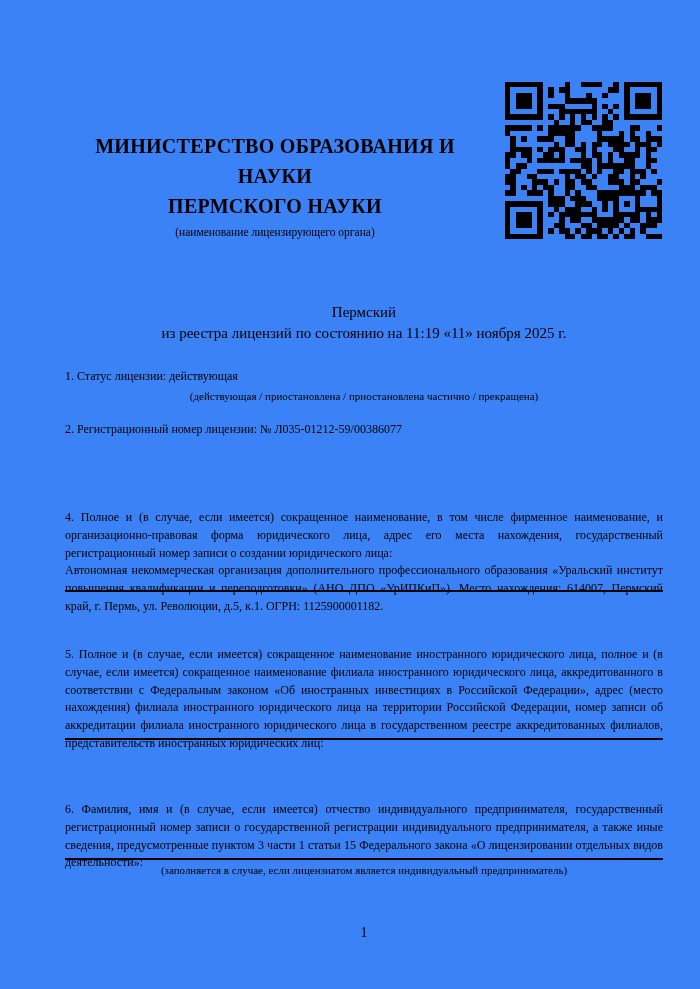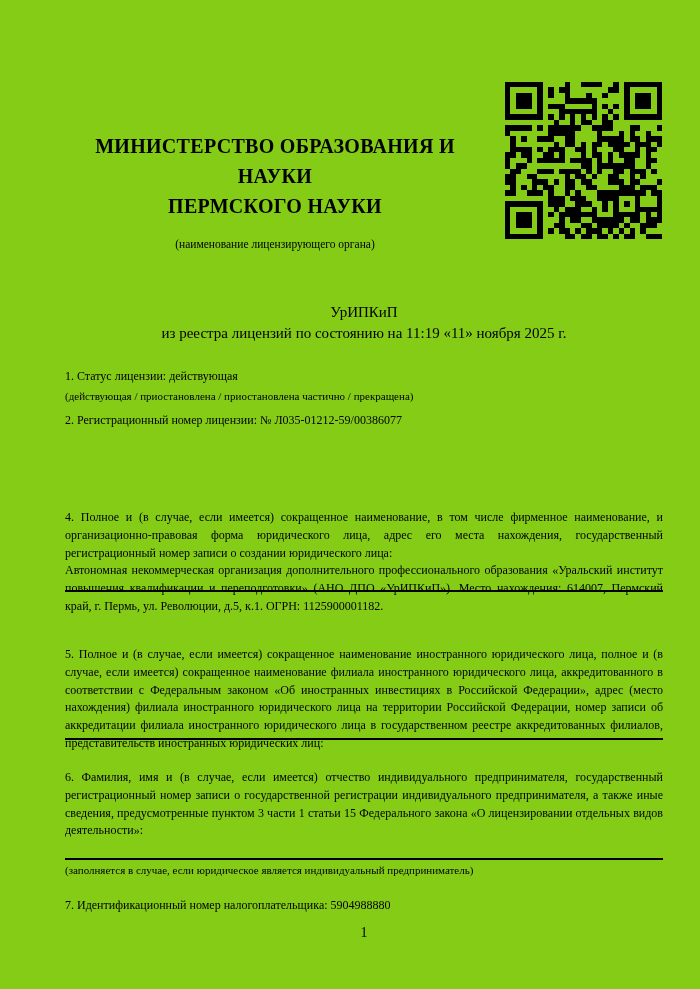--- a/index.html
+++ b/index.html
@@ -3,41 +3,41 @@
 <meta charset="utf-8">
 <style>
   * { margin: 0; padding: 0; box-sizing: border-box; }
   html, body { background: #e8e8e8; }
   body { font-family: "Liberation Serif", "DejaVu Serif", serif; }
   .page {
     position: relative;
     width: 700px;
     height: 989px;
     margin: 0 auto;
-    background: #84cc16;
+    background: #3b82f6;
     color: #000000;
     overflow: hidden;
   }
   .abs { position: absolute; }
 
   
   .ministry {
     left: 60px; top: 131px; width: 430px;
     text-align: center;
   }
   .ministry .name {
     font-weight: bold;
     font-size: 20px;
     line-height: 30px;
     letter-spacing: 0.3px;
   }
   .ministry .caption {
     font-size: 11.5px;
     line-height: 14px;
-    margin-top: 16px;
+    margin-top: 4px;
   }
   .qr {
     left: 505px; top: 82px; width: 157px; height: 157px;
   }
   .qr svg { display: block; width: 157px; height: 157px; }
 
   
   .doc-title {
     left: 65px; top: 302px; width: 598px;
     text-align: center;
@@ -49,21 +49,21 @@
   .tblock {
     left: 65px; width: 598px;
     font-size: 12px;
     line-height: 17.8px;
   }
   .just { text-align: justify; margin-top: 25px; }
   .small-caption {
     left: 65px; width: 598px;
     font-size: 11px;
     line-height: 14px;
-    text-align: left;
+    text-align: center;
   }
   .rule {
     left: 65px; width: 598px; height: 0;
     border-top: 2px solid #000000;
   }
   .page-number {
     left: 65px; top: 925px; width: 598px;
     text-align: center;
     font-size: 14px;
   }
@@ -526,40 +526,39 @@
         <rect x="20" y="28" width="1" height="1"></rect>
         <rect x="22" y="28" width="1" height="1"></rect>
         <rect x="23" y="28" width="1" height="1"></rect>
         <rect x="26" y="28" width="1" height="1"></rect>
         <rect x="27" y="28" width="1" height="1"></rect>
         <rect x="28" y="28" width="1" height="1"></rect>
       </svg>
     </div>
 
   <div class="abs doc-title">
-    <div>УрИПКиП</div>
+    <div>Пермский</div>
     <div>из реестра лицензий по состоянию на 11:19 «11» ноября 2025 г.</div>
   </div>
 
   <div class="abs tblock" style="top:368px">1. Статус лицензии: действующая</div>
   <div class="abs small-caption" style="top:389px">(действующая / приостановлена / приостановлена частично / прекращена)</div>
 
-  <div class="abs tblock" style="top:412px">2. Регистрационный номер лицензии: № Л035-01212-59/00386077</div>
+  <div class="abs tblock" style="top:421px">2. Регистрационный номер лицензии: № Л035-01212-59/00386077</div>
 
 
   <div class="abs tblock just" style="top:484px">
     <div>4. Полное и (в случае, если имеется) сокращенное наименование, в том числе фирменное наименование, и организационно-правовая форма юридического лица, адрес его места нахождения, государственный регистрационный номер записи о создании юридического лица:</div>
     <div>Автономная некоммерческая организация дополнительного профессионального образования «Уральский институт повышения квалификации и переподготовки» (АНО ДПО «УрИПКиП»). Место нахождения: 614007, Пермский край, г. Пермь, ул. Революции, д.5, к.1. ОГРН: 1125900001182.</div>
   </div>
   <div class="abs rule" style="top:590px"></div>
 
   <div class="abs tblock just" style="top:621px">5. Полное и (в случае, если имеется) сокращенное наименование иностранного юридического лица, полное и (в случае, если имеется) сокращенное наименование филиала иностранного юридического лица, аккредитованного в соответствии с Федеральным законом «Об иностранных инвестициях в Российской Федерации», адрес (место нахождения) филиала иностранного юридического лица на территории Российской Федерации, номер записи об аккредитации филиала иностранного юридического лица в государственном реестре аккредитованных филиалов, представительств иностранных юридических лиц:</div>
   <div class="abs rule" style="top:738px"></div>
 
-  <div class="abs tblock just" style="top:744px">6. Фамилия, имя и (в случае, если имеется) отчество индивидуального предпринимателя, государственный регистрационный номер записи о государственной регистрации индивидуального предпринимателя, а также иные сведения, предусмотренные пунктом 3 части 1 статьи 15 Федерального закона «О лицензировании отдельных видов деятельности»:</div>
+  <div class="abs tblock just" style="top:776px">6. Фамилия, имя и (в случае, если имеется) отчество индивидуального предпринимателя, государственный регистрационный номер записи о государственной регистрации индивидуального предпринимателя, а также иные сведения, предусмотренные пунктом 3 части 1 статьи 15 Федерального закона «О лицензировании отдельных видов деятельности»:</div>
   <div class="abs rule" style="top:858px"></div>
-  <div class="abs small-caption" style="top:863px">(заполняется в случае, если юридическое является индивидуальный предприниматель)</div>
-
-  <div class="abs tblock" style="top:897px">7. Идентификационный номер налогоплательщика: 5904988880</div>
+  <div class="abs small-caption" style="top:863px">(заполняется в случае, если лицензиатом является индивидуальный предприниматель)</div>
+
 
   <div class="abs page-number">1</div>
 
 </div>
 
 </body></html>

